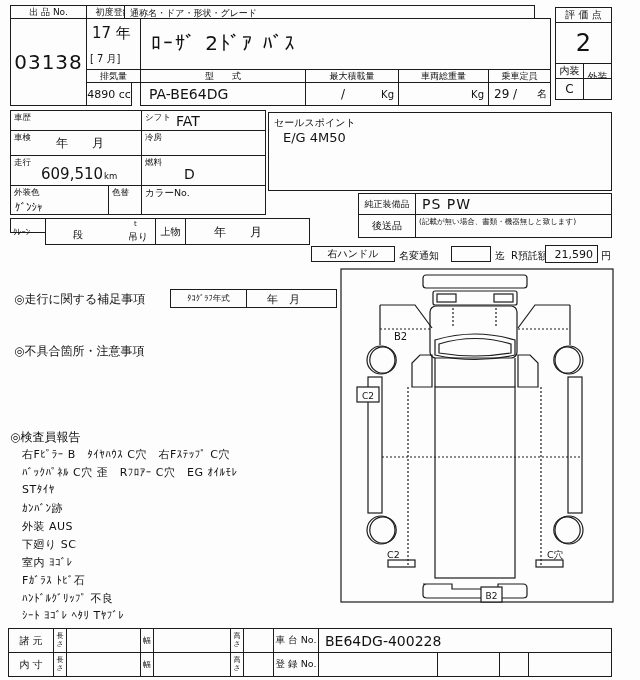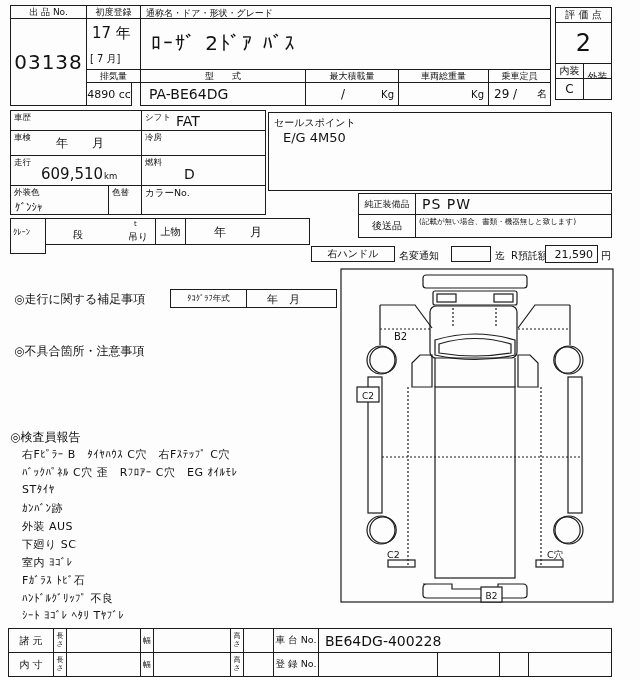--- a/index.html
+++ b/index.html
@@ -25,21 +25,21 @@
 
   <div class="b c lbl9" style="left:10px;top:5px;width:77px;height:14px;">出 品 No.</div>
   <div class="b c" style="left:10px;top:18px;width:77px;height:88px;font-size:20px;letter-spacing:1px;">03138</div>
 
   <div class="b c lbl9" style="left:86px;top:5px;width:55px;height:14px;">初度登録</div>
   <div class="b" style="left:86px;top:18px;width:55px;height:52px;">
     <span class="nb" style="left:5px;top:5px;font-size:15px;">17 年</span>
     <span class="nb" style="left:3px;top:33px;font-size:10px;">[ 7 月]</span>
   </div>
 
-  <div class="b lbl9" style="left:140px;top:5px;width:411px;height:14px;padding:1px 0 0 5px;">通称名・ドア・形状・グレード</div>
+  <div class="b lbl9" style="left:124px;top:5px;width:411px;height:14px;padding:1px 0 0 5px;">通称名・ドア・形状・グレード</div>
   <div class="b" style="left:140px;top:18px;width:411px;height:52px;">
     <span class="nb" style="left:10px;top:12px;font-size:20px;letter-spacing:2px;">ﾛｰｻﾞ  2ﾄﾞｱ  ﾊﾞｽ</span>
   </div>
 
   <div class="b c lbl9" style="left:86px;top:69px;width:55px;height:14px;">排気量</div>
   <div class="b c" style="left:86px;top:82px;width:46px;height:24px;font-size:11px;">4890 cc</div>
 
   <div class="b c lbl9" style="left:140px;top:69px;width:166px;height:14px;">型　　式</div>
   <div class="b" style="left:140px;top:82px;width:166px;height:24px;">
     <span class="av v14" style="left:8px;">PA-BE64DG</span>
@@ -99,21 +99,21 @@
     <span class="corner">外装色</span>
     <span class="nb v11" style="left:4px;top:15px;">ｹﾞﾝｼｬ</span>
   </div>
   <div class="b" style="left:108px;top:185px;width:34px;height:30px;">
     <span class="corner">色替</span>
   </div>
   <div class="b" style="left:141px;top:185px;width:125px;height:30px;">
     <span class="corner" style="font-size:9.5px;">カラーNo.</span>
   </div>
 
-  <div class="b" style="left:10px;top:218px;width:36px;height:36px;">
+  <div class="b" style="left:10px;top:218px;width:36px;height:15px;">
     <span class="nb" style="left:2px;top:8px;font-size:8.5px;">ｸﾚｰﾝ</span>
   </div>
   <div class="b" style="left:45px;top:218px;width:111px;height:27px;">
     <span class="nb lbl10" style="left:27px;top:9px;">段</span>
     <span class="nb" style="left:88px;top:1px;font-size:7px;">t</span>
     <span class="nb lbl10" style="left:82px;top:11px;">吊り</span>
   </div>
   <div class="b c lbl10" style="left:155px;top:218px;width:31px;height:27px;">上物</div>
   <div class="b" style="left:185px;top:218px;width:125px;height:27px;">
     <span class="av v12" style="left:28px;">年　　月</span>

